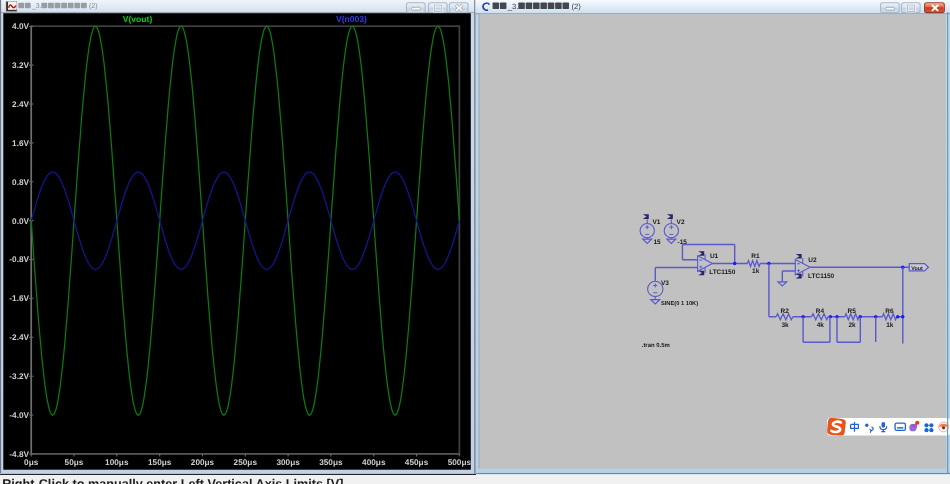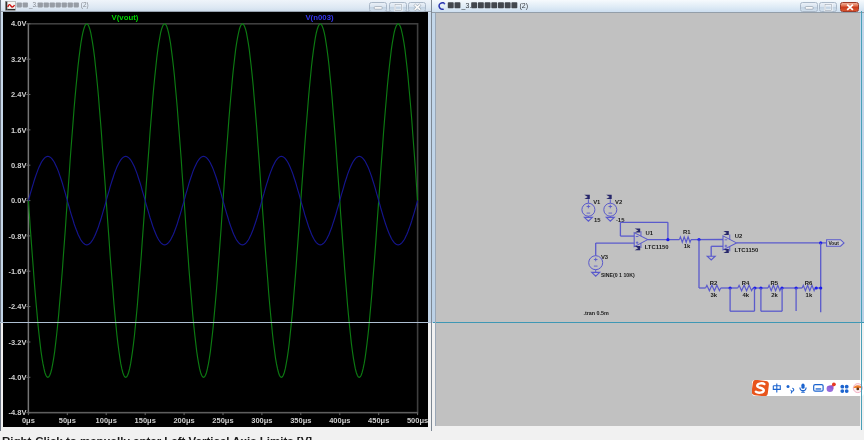--- a/index.html
+++ b/index.html
@@ -1,16 +1,16 @@
 <!DOCTYPE html>
 <html><head><meta charset="utf-8">
 <style>
 html,body{margin:0;padding:0;}
 body{width:864px;height:440px;overflow:hidden;background:#f1f1f1;font-family:"Liberation Sans",sans-serif;position:relative;}
-.win{position:absolute;top:0;height:323px;transform:translateZ(0);}
+.win{position:absolute;top:0;height:431px;transform:translateZ(0);}
 .tbtn{position:absolute;top:2px;height:10px;border:1px solid #aab8c8;border-radius:2.5px;background:linear-gradient(#eaf0f7 0%,#d9e4f0 45%,#c4d4e4 55%,#cfdeec 100%);box-sizing:border-box;}
 .tbtn svg{position:absolute;left:0;top:0;}
 </style></head>
 <body>
 
 <div class="win" style="left:0;width:431.5px;background:linear-gradient(180deg,#e9eff7 0px,#dde8f3 12px,#c9d9ea 13px,#bfd2e6 431px);">
   <div style="position:absolute;left:0;top:0;width:100%;height:12px;background:linear-gradient(180deg,#eff4fa,#dde8f3 70%,#d0deed);border-bottom:0.8px solid #98a3b0;box-sizing:border-box;"></div>
   <svg style="position:absolute;left:5px;top:0.6px;" width="11" height="10" viewBox="0 0 11 10">
     <rect x="0.3" y="0.3" width="10" height="9.2" fill="#f5f5f2" stroke="#9a9a9a" stroke-width="0.6"></rect>
     <rect x="0.6" y="0.6" width="1.7" height="8.6" fill="#303030"></rect>

